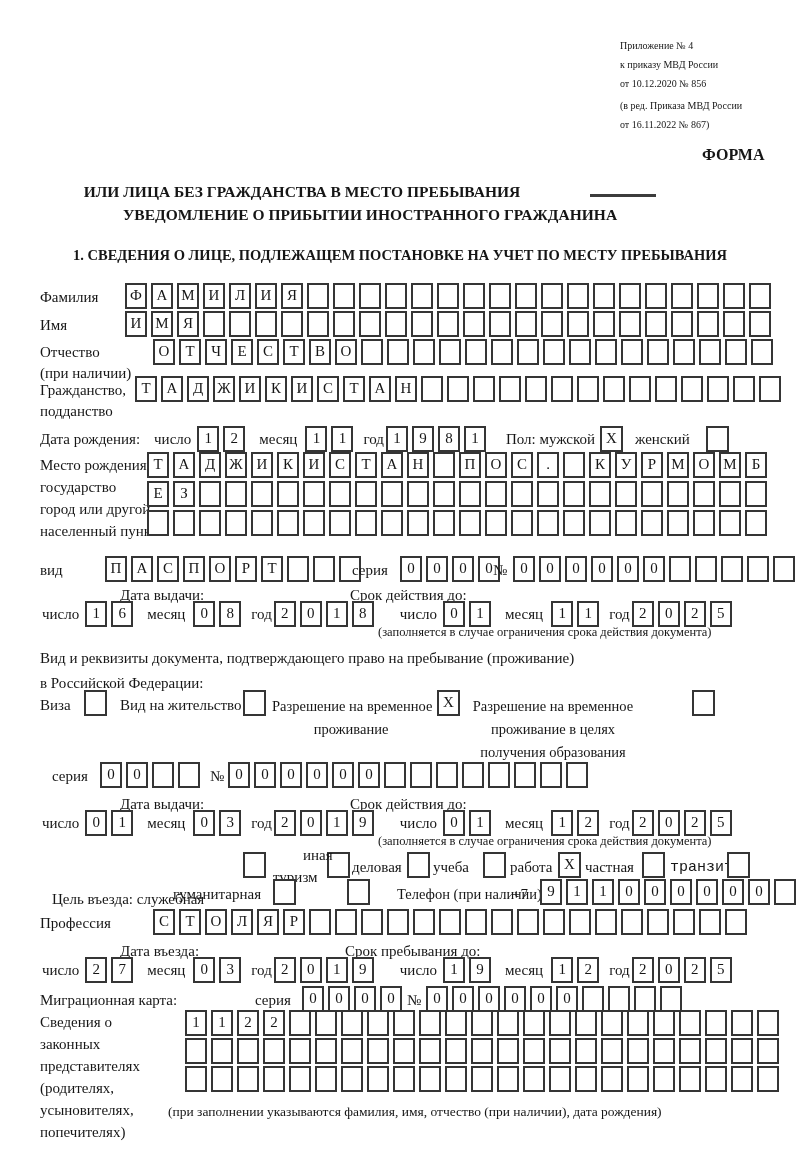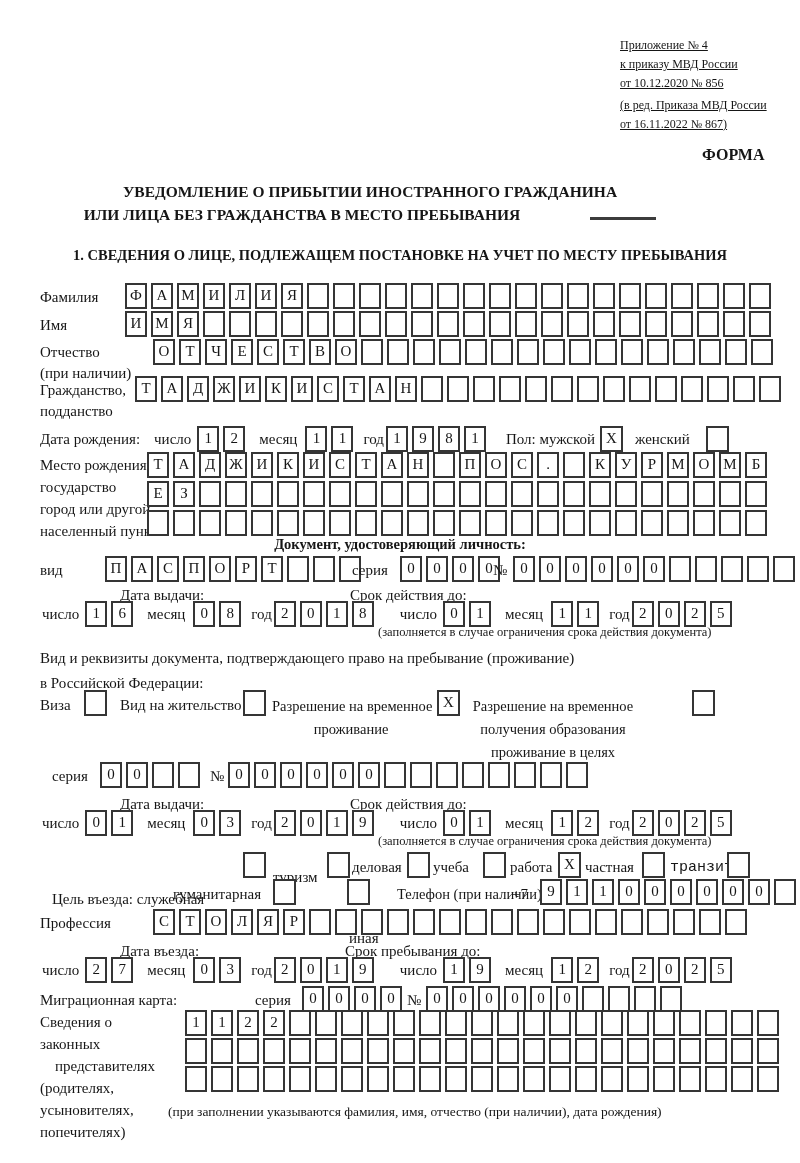--- a/index.html
+++ b/index.html
@@ -10,43 +10,43 @@
   .b{font-weight:bold;}
   .center{text-align:center;}
   .cells{display:flex;}
   .cell{flex:0 0 auto;width:22px;height:26px;margin-right:4px;border:2px solid #353535;
         box-sizing:border-box;background:#fff;font-size:15px;line-height:21px;text-align:center;}
   .checkbox{display:inline-block;width:23px;height:26px;border:2px solid #353535;box-sizing:border-box;
         background:#fff;font-size:15px;line-height:21px;text-align:center;vertical-align:top;}
   .drow{display:flex;align-items:flex-start;}
   .drow .lbl{line-height:26px;}
   .note{font-size:12.5px;white-space:nowrap;}
-  .appendix div{font-size:12px;line-height:19px;white-space:nowrap;text-decoration:underline;}
+  .appendix div{font-size:10px;line-height:19px;white-space:nowrap;}
   .title{font-size:15.5px;line-height:23px;font-weight:bold;}
   .blank-line{display:inline-block;width:66px;height:13px;border-bottom:3px solid #3c3c3c;margin-left:70px;}
   .mlabel{font-size:14.5px;line-height:23px;text-align:center;white-space:nowrap;}
 </style>
 </head>
 <body>
 
 <div class="page">
 
   <div class="abs appendix" style="left:620px;top:36px;">
     <div>Приложение № 4</div>
     <div>к приказу МВД России</div>
     <div>от 10.12.2020 № 856</div>
     <div style="margin-top:3px;">(в ред. Приказа МВД России</div>
     <div>от 16.11.2022 № 867)</div>
   </div>
 
   <div class="abs b" style="left:702px;top:146px;font-size:16px;">ФОРМА</div>
 
   <div class="abs title center" style="left:30px;top:180px;width:680px;">
+    <div><span>ИЛИ ЛИЦА БЕЗ ГРАЖДАНСТВА В МЕСТО ПРЕБЫВАНИЯ</span><span class="blank-line"></span></div>
     <div>УВЕДОМЛЕНИЕ О ПРИБЫТИИ ИНОСТРАННОГО ГРАЖДАНИНА</div>
-    <div><span>ИЛИ ЛИЦА БЕЗ ГРАЖДАНСТВА В МЕСТО ПРЕБЫВАНИЯ</span><span class="blank-line"></span></div>
   </div>
 
   <div class="abs b center" style="left:0;top:247px;width:800px;font-size:14.5px;">1. СВЕДЕНИЯ О ЛИЦЕ, ПОДЛЕЖАЩЕМ ПОСТАНОВКЕ НА УЧЕТ ПО МЕСТУ ПРЕБЫВАНИЯ</div>
 
   <div class="abs lbl" style="left:40px;top:287px;">Фамилия</div>
   <div class="abs cells" style="left:125px;top:283px;">
       <span class="cell">Ф</span>
       <span class="cell">А</span>
       <span class="cell">М</span>
       <span class="cell">И</span>
@@ -266,21 +266,20 @@
       <span class="cell"></span>
       <span class="cell"></span>
       <span class="cell"></span>
       <span class="cell"></span>
       <span class="cell"></span>
       <span class="cell"></span>
       <span class="cell"></span>
       <span class="cell"></span>
     </div>
 
-  <div class="abs b center" style="left:0;top:536px;width:800px;font-size:14.5px;">Документ, удостоверяющий личность:</div>
 
   <div class="abs lbl" style="left:40px;top:560px;">вид</div>
   <div class="abs cells" style="left:105px;top:556px;">
       <span class="cell">П</span>
       <span class="cell">А</span>
       <span class="cell">С</span>
       <span class="cell">П</span>
       <span class="cell">О</span>
       <span class="cell">Р</span>
       <span class="cell">Т</span>
@@ -359,22 +358,22 @@
   <span class="abs checkbox" style="left:84px;top:690px;"></span>
   <div class="abs lbl" style="left:120px;top:695px;">Вид на жительство</div>
   <span class="abs checkbox" style="left:243px;top:690px;"></span>
   <div class="abs mlabel" style="left:272px;top:695px;width:158px;">
     <div>Разрешение на временное</div>
     <div>проживание</div>
   </div>
   <span class="abs checkbox" style="left:437px;top:690px;">X</span>
   <div class="abs mlabel" style="left:468px;top:695px;width:170px;">
     <div>Разрешение на временное</div>
+    <div>проживание в целях</div>
     <div>получения образования</div>
-    <div>проживание в целях</div>
   </div>
   <span class="abs checkbox" style="left:692px;top:690px;"></span>
 
   <div class="abs lbl" style="left:52px;top:766px;">серия</div>
   <div class="abs cells" style="left:100px;top:762px;">
       <span class="cell">0</span>
       <span class="cell">0</span>
       <span class="cell"></span>
       <span class="cell"></span>
     </div>
@@ -448,21 +447,21 @@
   <span class="abs checkbox" style="left:483px;top:852px;"></span>
   <div class="abs lbl" style="left:510px;top:857px;">работа</div>
   <span class="abs checkbox" style="left:558px;top:852px;">X</span>
   <div class="abs lbl" style="left:585px;top:857px;">частная</div>
   <span class="abs checkbox" style="left:642px;top:852px;"></span>
   <div class="abs lbl" style="left:670px;top:857px;font-family:Liberation Mono, monospace;">транзит</div>
   <span class="abs checkbox" style="left:727px;top:852px;"></span>
 
   <div class="abs lbl" style="left:173px;top:884px;">гуманитарная</div>
   <span class="abs checkbox" style="left:273px;top:879px;"></span>
-  <div class="abs lbl" style="left:303px;top:928px;margin-left:46px;">иная</div>
+  <div class="abs lbl" style="left:303px;top:845px;">иная</div>
   <span class="abs checkbox" style="left:347px;top:879px;"></span>
   <div class="abs lbl" style="left:397px;top:884px;font-size:14.5px;">Телефон (при наличии)</div>
   <div class="abs lbl" style="left:512px;top:884px;">+7</div>
   <div class="abs cells" style="left:540px;top:879px;">
       <span class="cell">9</span>
       <span class="cell">1</span>
       <span class="cell">1</span>
       <span class="cell">0</span>
       <span class="cell">0</span>
       <span class="cell">0</span>
@@ -556,21 +555,21 @@
       <span class="cell">0</span>
       <span class="cell">0</span>
       <span class="cell"></span>
       <span class="cell"></span>
       <span class="cell"></span>
       <span class="cell"></span>
     </div>
 
   <div class="abs lbl" style="left:40px;top:1012px;">Сведения о</div>
   <div class="abs lbl" style="left:40px;top:1034px;">законных</div>
-  <div class="abs lbl" style="left:40px;top:1056px;margin-left:15px;">представителях</div>
+  <div class="abs lbl" style="left:40px;top:1056px;">представителях</div>
   <div class="abs lbl" style="left:40px;top:1078px;">(родителях,</div>
   <div class="abs lbl" style="left:40px;top:1100px;">усыновителях,</div>
   <div class="abs lbl" style="left:40px;top:1122px;text-align:center;">попечителях)</div>
   <div class="abs cells" style="left:185px;top:1010px;">
       <span class="cell">1</span>
       <span class="cell">1</span>
       <span class="cell">2</span>
       <span class="cell">2</span>
       <span class="cell"></span>
       <span class="cell"></span>

